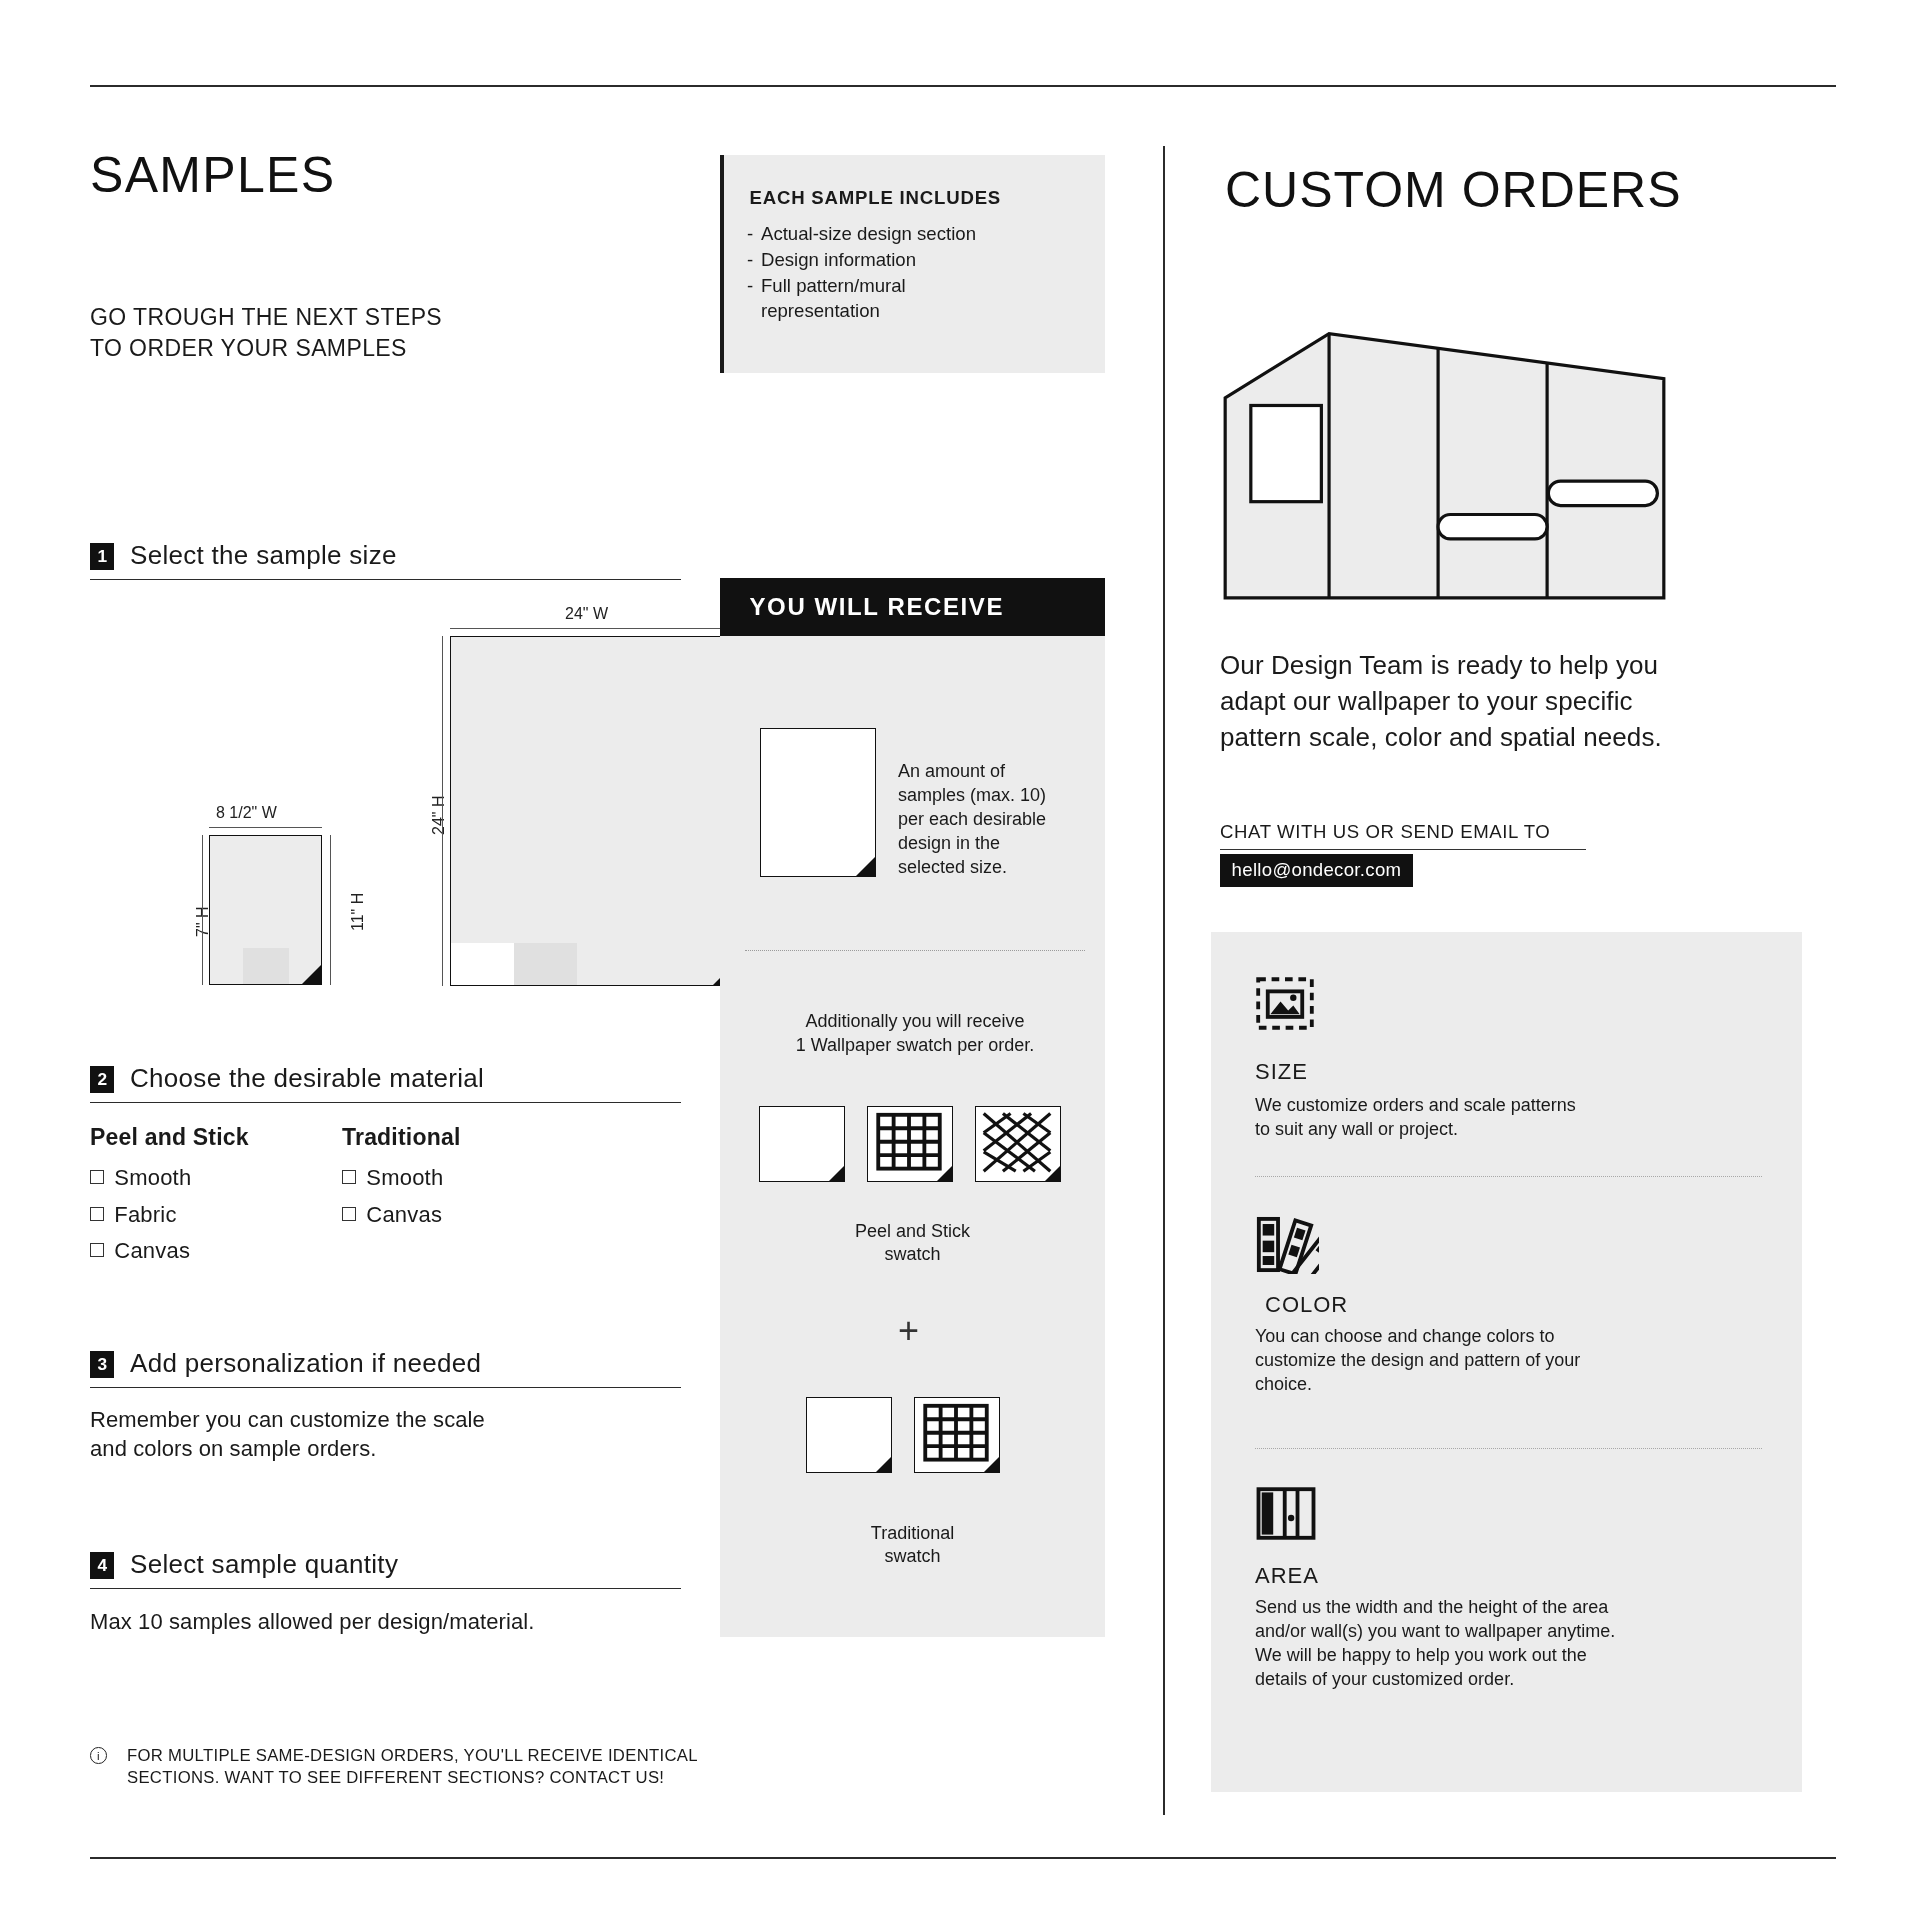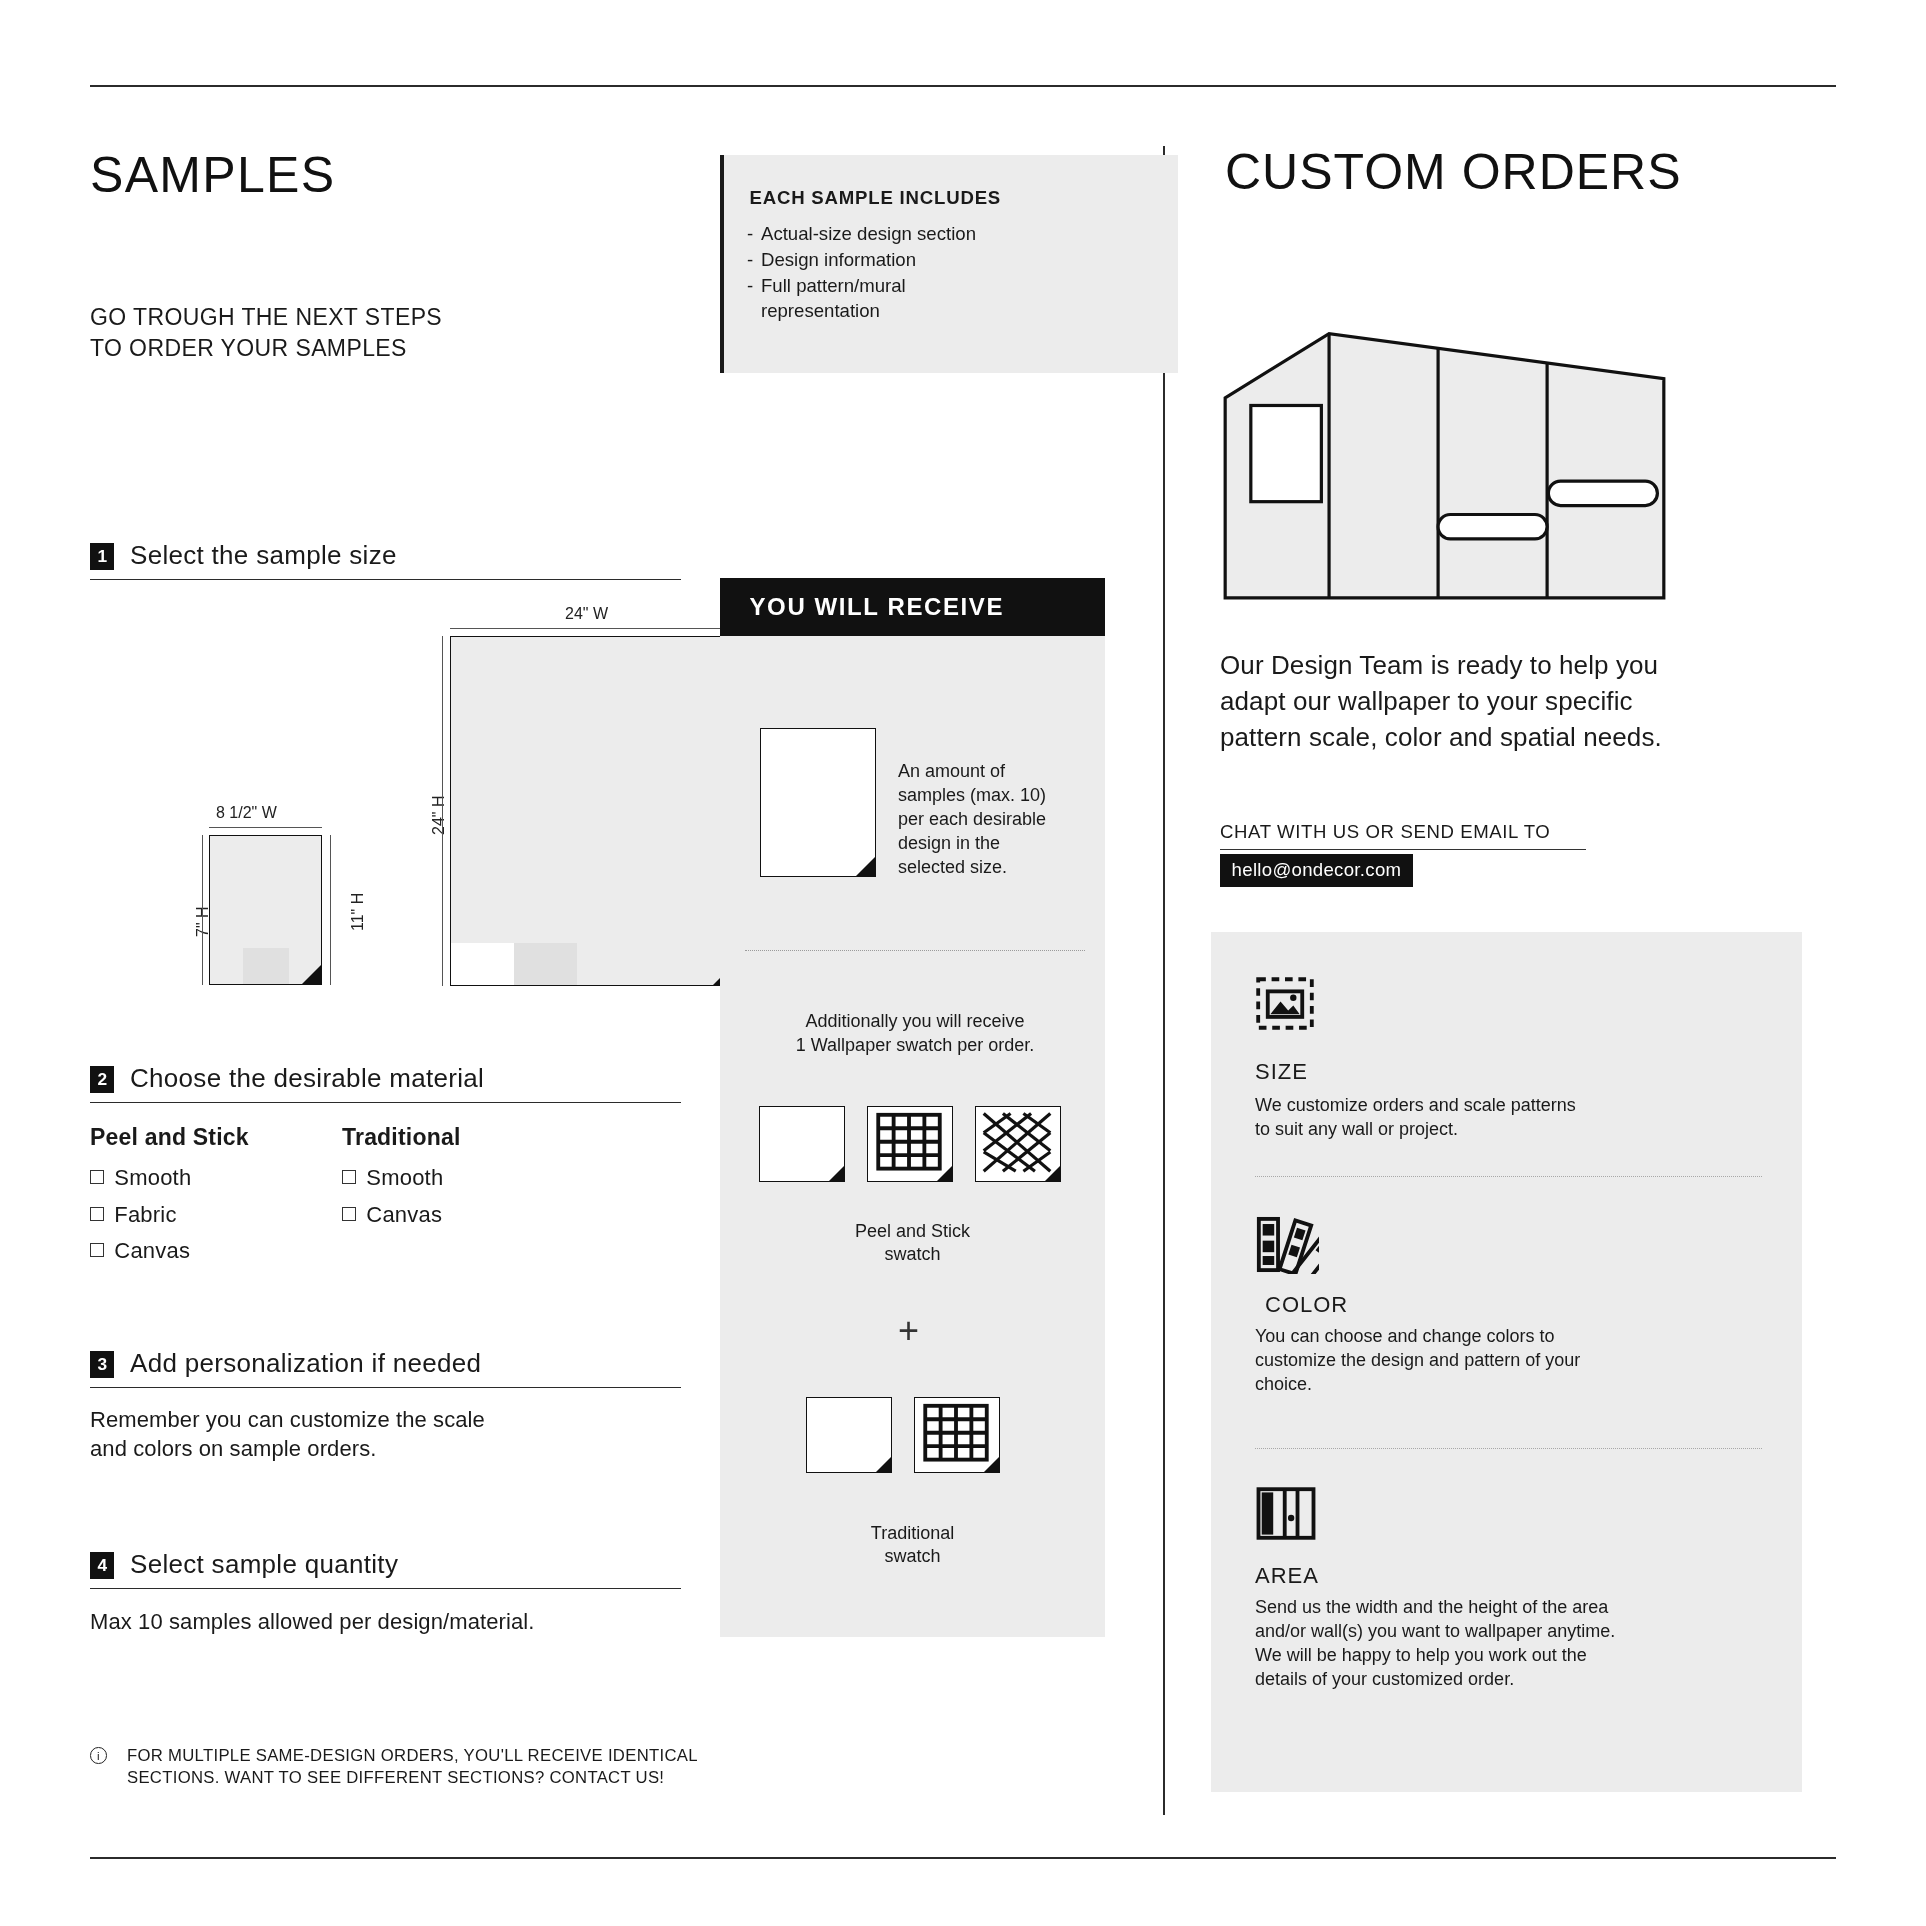--- a/index.html
+++ b/index.html
@@ -64,21 +64,21 @@
     line-height: 1.33;
     letter-spacing: 0.4px;
     color: #1a1a1a;
   }
 
   
   .includes-box {
     position: absolute;
     left: 720px;
     top: 155px;
-    width: 458px;
+    width: 385px;
     height: 218px;
     background: #ececec;
   }
   .includes-box .accent {
     position: absolute;
     left: 0; top: 0;
     width: 3.9px; height: 100%;
     background: #1a1a1a;
   }
   .includes-title {
@@ -282,21 +282,21 @@
     position: absolute;
     font-size: 36px;
     color: #333;
     font-weight: 300;
   }
 
   
   .custom-title {
     position: absolute;
     left: 1225px;
-    top: 143px;
+    top: 161px;
     font-size: 50px;
     letter-spacing: 1px;
     font-weight: 400;
     color: #111;
   }
   .room-illustration {
     position: absolute;
     left: 1220px;
     top: 308px;
   }

